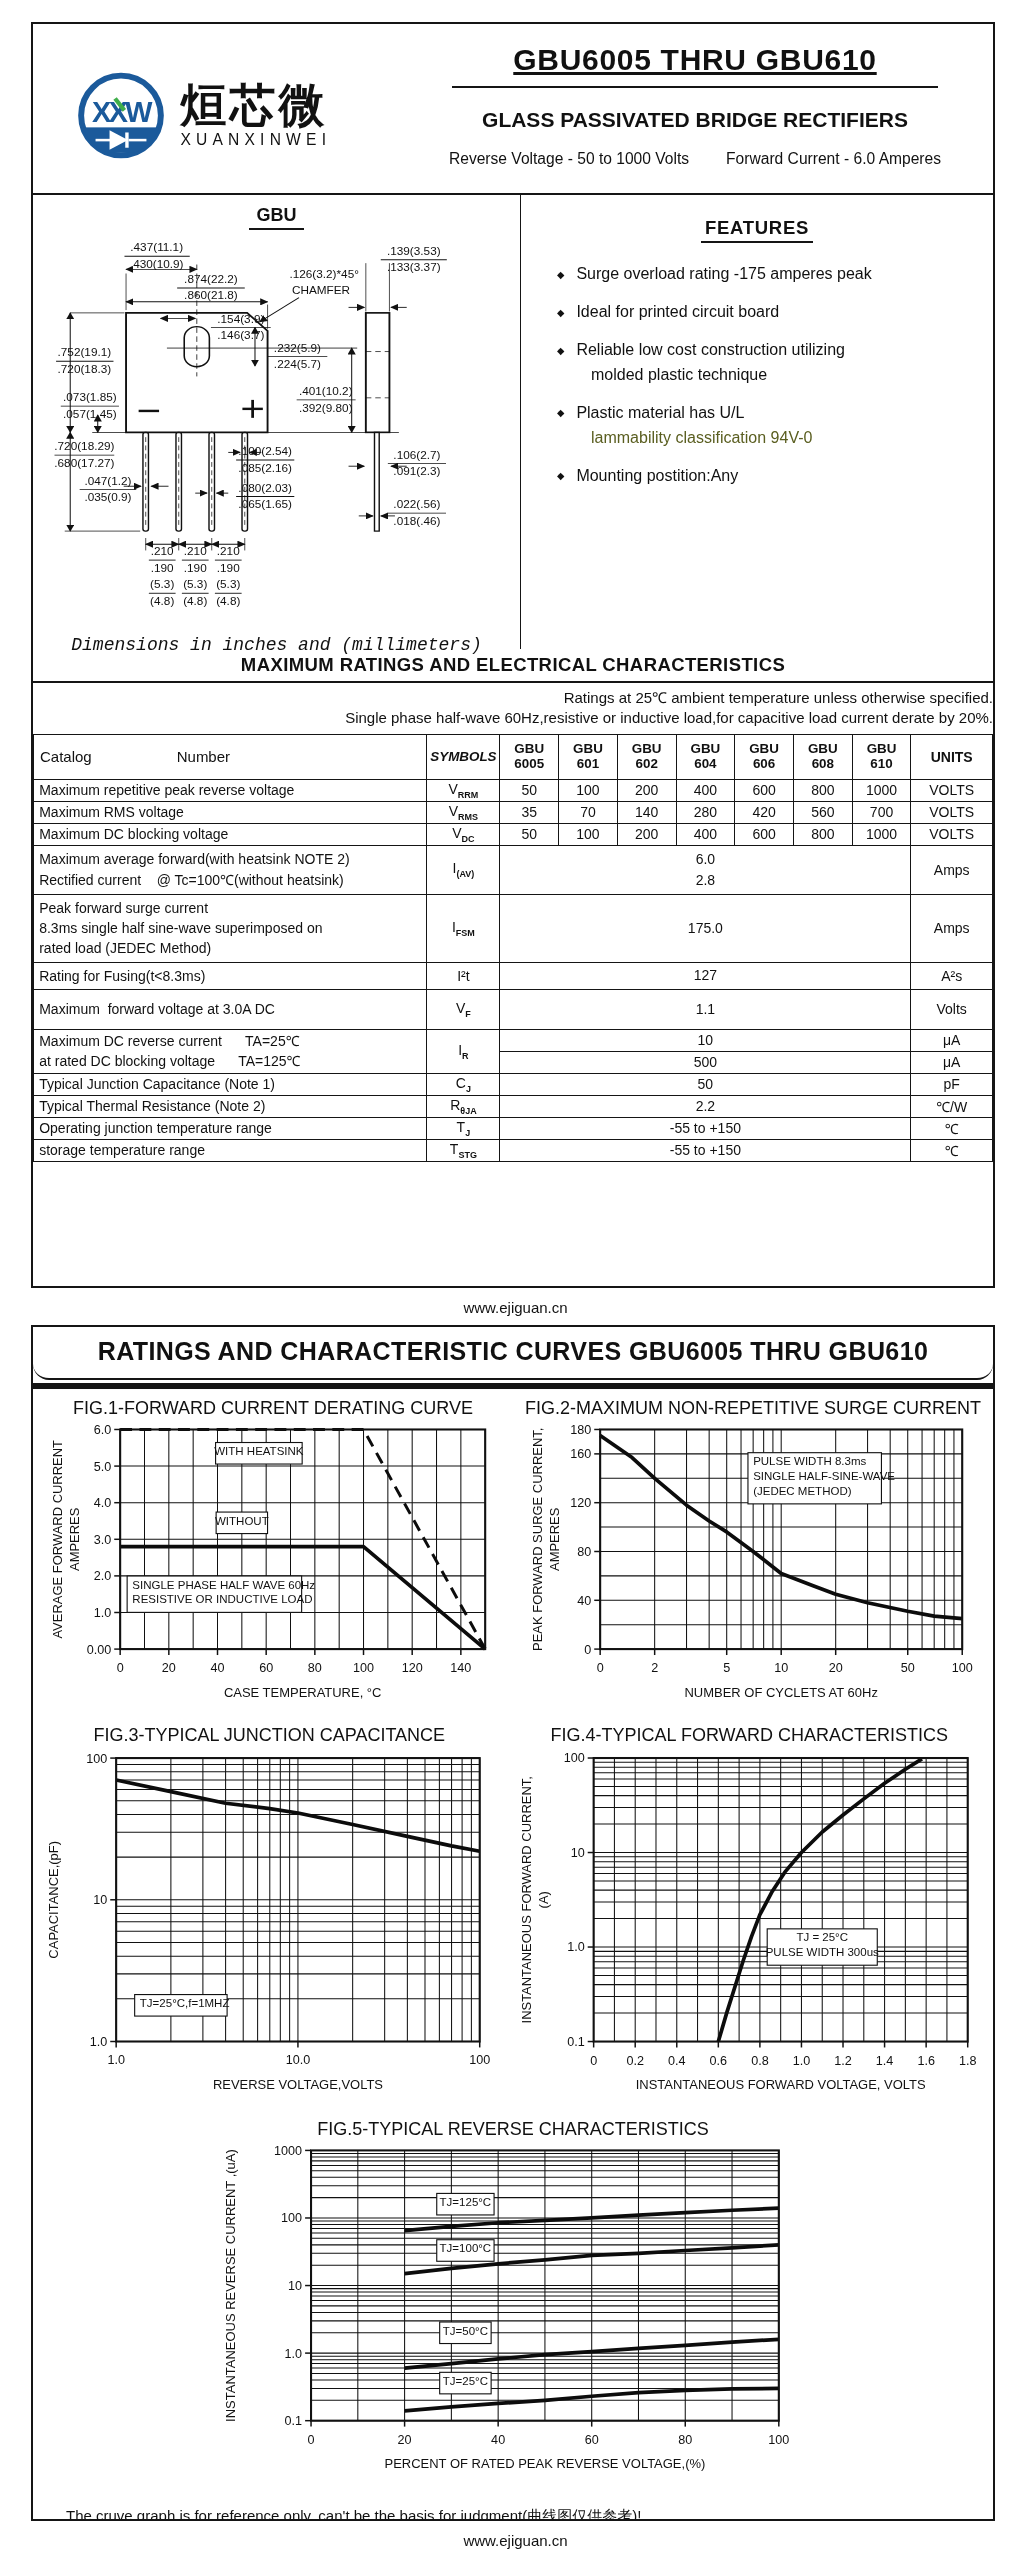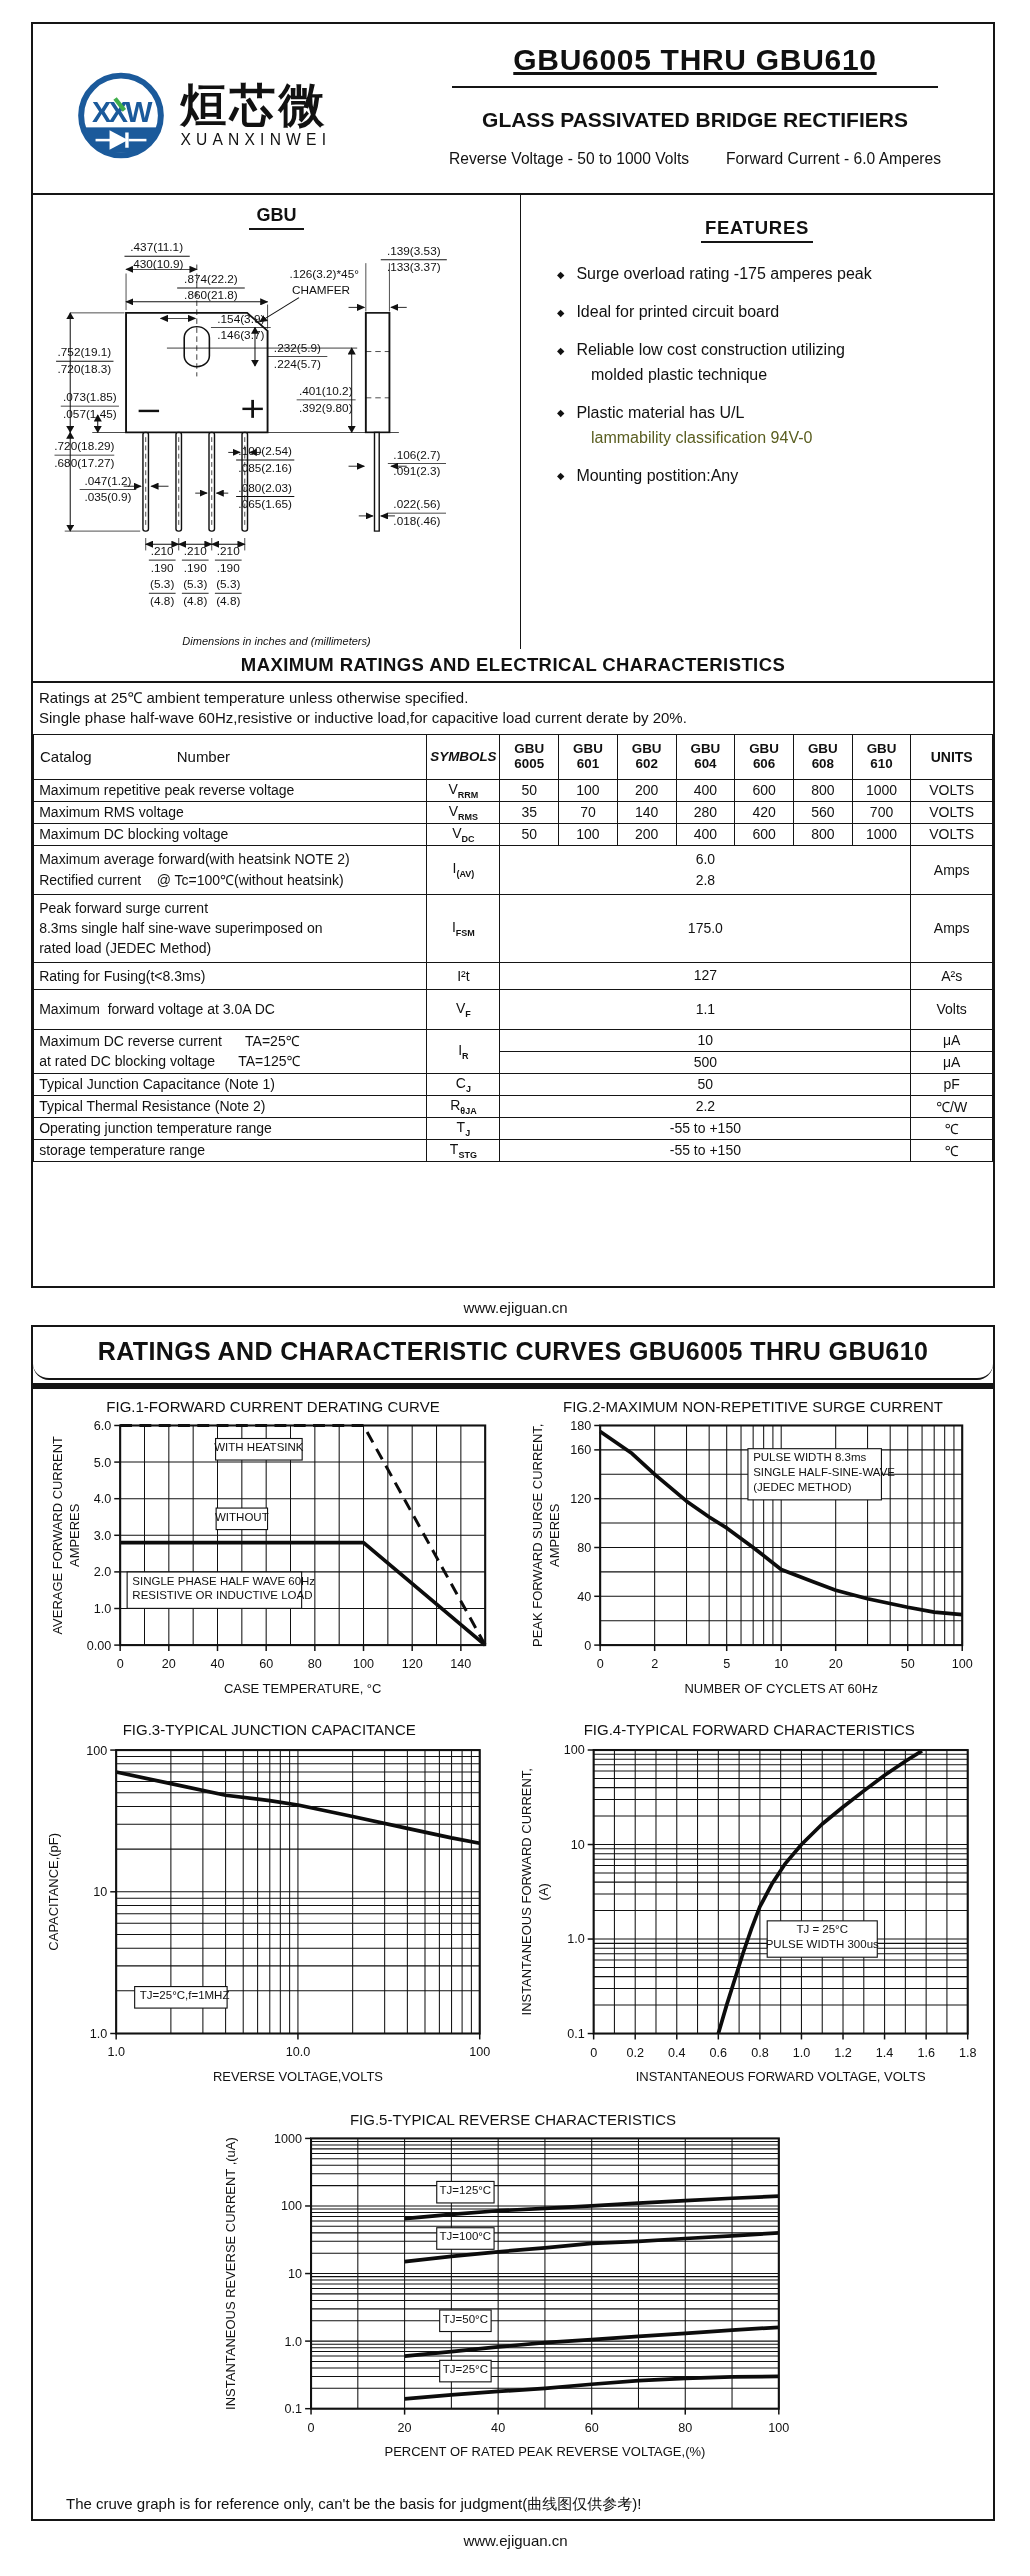--- a/index.html
+++ b/index.html
@@ -19,55 +19,55 @@
   .head-right .pn{font-size:30px;font-weight:bold;letter-spacing:0.7px;text-decoration:underline;}
   .head-right .rule{height:2.2px;background:#151515;width:88%;margin:9px auto 19.3px;}
   .head-right .sub{font-size:21px;font-weight:bold;}
   .head-right .tag{display:flex;justify-content:center;gap:37px;font-size:15.6px;margin-top:18px;}
 
   
   .cols{display:flex;height:454px;box-sizing:border-box;}
   .col-left{width:487px;box-sizing:border-box;text-align:center;}
   .col-right{flex:1;border-left:1.5px solid #151515;box-sizing:border-box;}
   .gbu-h{display:inline-block;margin-top:10.4px;font-size:18px;font-weight:bold;border-bottom:2.2px solid #151515;padding:0 7.4px 1.5px;}
-  .pkg-caption{font-style:italic;font-size:11px;margin-top:-1.5px;}
+  .pkg-caption{font-style:italic;font-size:18px;margin-top:-1.5px;font-family:Liberation Mono, monospace;}
   #pkg-svg text{font-size:15px;fill:#111;text-anchor:middle;font-family:"Liberation Sans",sans-serif;}
   .dim{stroke:#111;stroke-width:1.3;marker-start:url(#ah);marker-end:url(#ah);}
   .dima{stroke:#111;stroke-width:1.3;marker-end:url(#ah);}
   .thin{stroke:#111;stroke-width:1;}
   .feat-h{display:block;width:fit-content;margin:22px auto 22px;font-size:18.5px;font-weight:bold;border-bottom:2.2px solid #151515;padding:0 4.5px 2.2px;letter-spacing:0.7px;}
   #features-list{list-style:none;margin:0;padding:0 7.4px 0 36px;font-size:16px;}
   #features-list li{margin-bottom:20px;}
   #features-list .b{font-size:9.6px;margin-right:12px;vertical-align:1.5px;}
   #features-list .l2{margin:6.7px 0 0 34px;}
 
   
   .sec-title{border-top:0;border-bottom:2.2px solid #151515;text-align:center;font-size:18.5px;font-weight:bold;padding:5.2px 0 4.5px;letter-spacing:0.4px;}
-  .conds{font-size:15px;line-height:1.33;padding:5.2px 0 6px 6px;}
+  .conds{font-size:15px;line-height:1.33;padding:5.2px 0 6px 6px;text-align:right;}
   table.ratings{width:100%;border-collapse:collapse;table-layout:fixed;font-size:14px;}
   table.ratings th,table.ratings td{border:1.5px solid #151515;padding:0 1.5px;text-align:center;vertical-align:middle;box-sizing:border-box;}
   table.ratings .lblcell{text-align:left;padding-left:5.2px;white-space:pre-wrap;line-height:1.45;}
   table.ratings th{font-weight:bold;}
   th.symh{font-style:italic;font-weight:normal;font-size:13.4px;}
   .sym sub,{font-size:9px;}
   .sym{font-size:14px;}
   .sym sub{font-size:9px;font-weight:bold;}
   .dev div{line-height:1.1;font-size:13.4px;}
   .cat{display:flex;font-weight:normal;font-size:15px;padding-left:4.5px;gap:7px;}
   .cat span:last-child{margin-left:78px;}
   .vlines div{line-height:1.5;}
   .notes{font-size:14.5px;padding:7.4px 10.4px;line-height:1.4;}
   .notes .n0{margin-bottom:6px;}
   .notes .n1{margin-left:9px;}
   .notes .n2{margin-left:9px;margin-top:19.3px;}
   .p2-title{text-align:center;font-size:25px;font-weight:bold;letter-spacing:0.4px;padding:10.4px 0 12px;border-bottom:2.2px solid #151515;border-radius:16px;}
   .p2-rule{height:5.2px;background:#151515;margin-top:3px;}
   .chart-row{display:flex;justify-content:space-around;align-items:flex-start;margin-top:9px;}
   figure.chart{margin:0;text-align:center;}
-  figcaption{font-size:15px;color:#111;margin-bottom:0;text-align:center;}
+  figcaption{font-size:18px;color:#111;margin-bottom:0;text-align:center;}
   .p2-note{font-size:15px;margin:15px 0 0 33px;}
 </style>
 </head>
 <body>
 
 <div class="page" id="page1">
 
   <header class="p1-header">
     <div class="logo-wrap">
       <svg width="104" height="95" viewBox="0 0 112 112">

